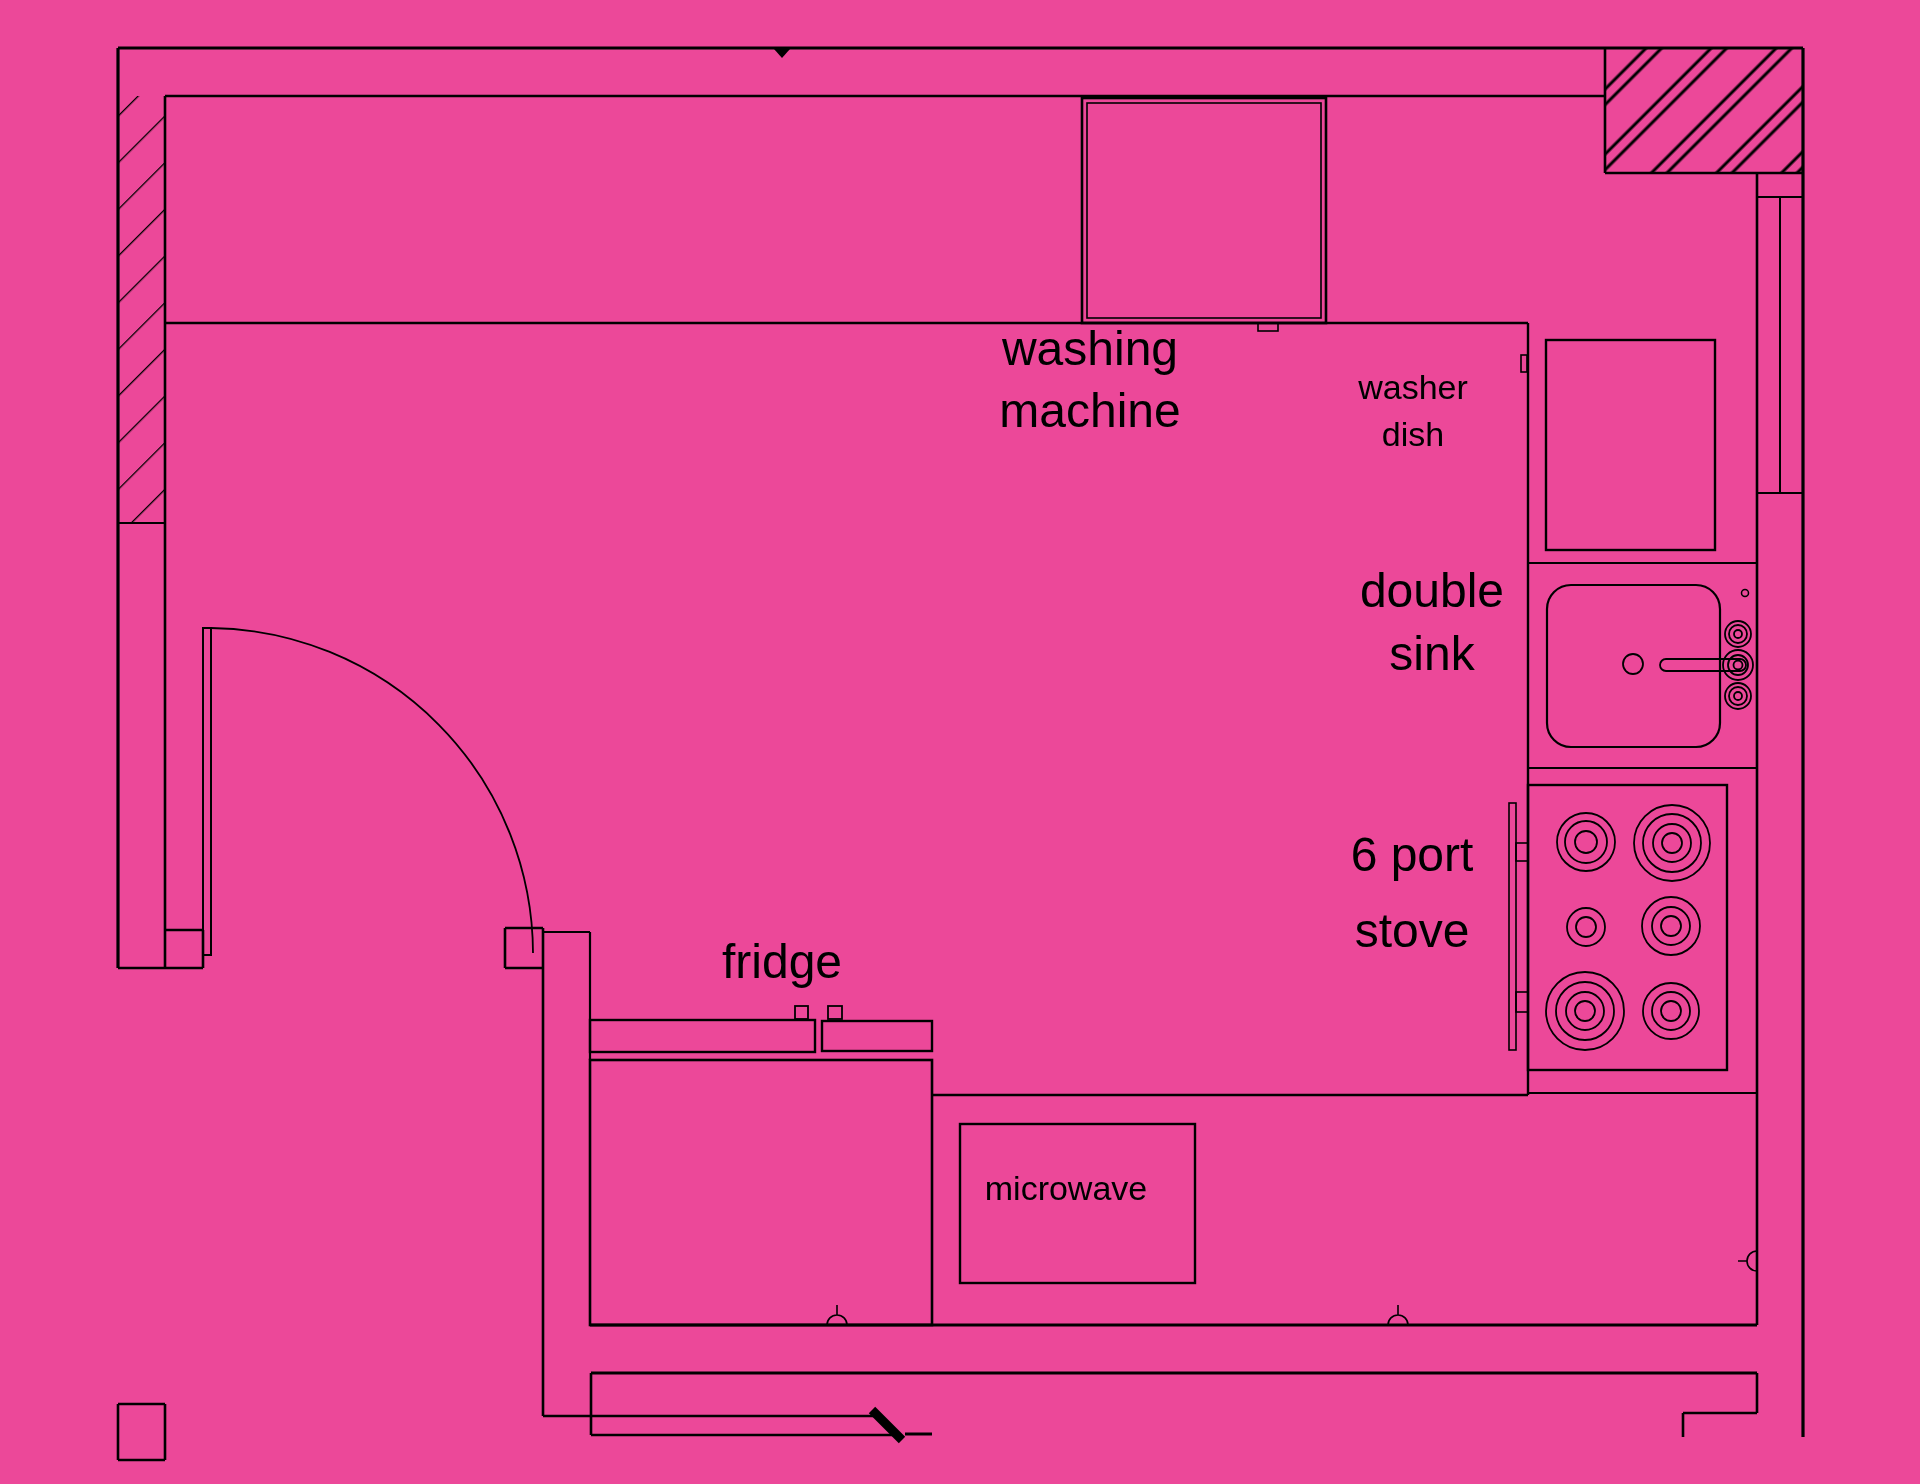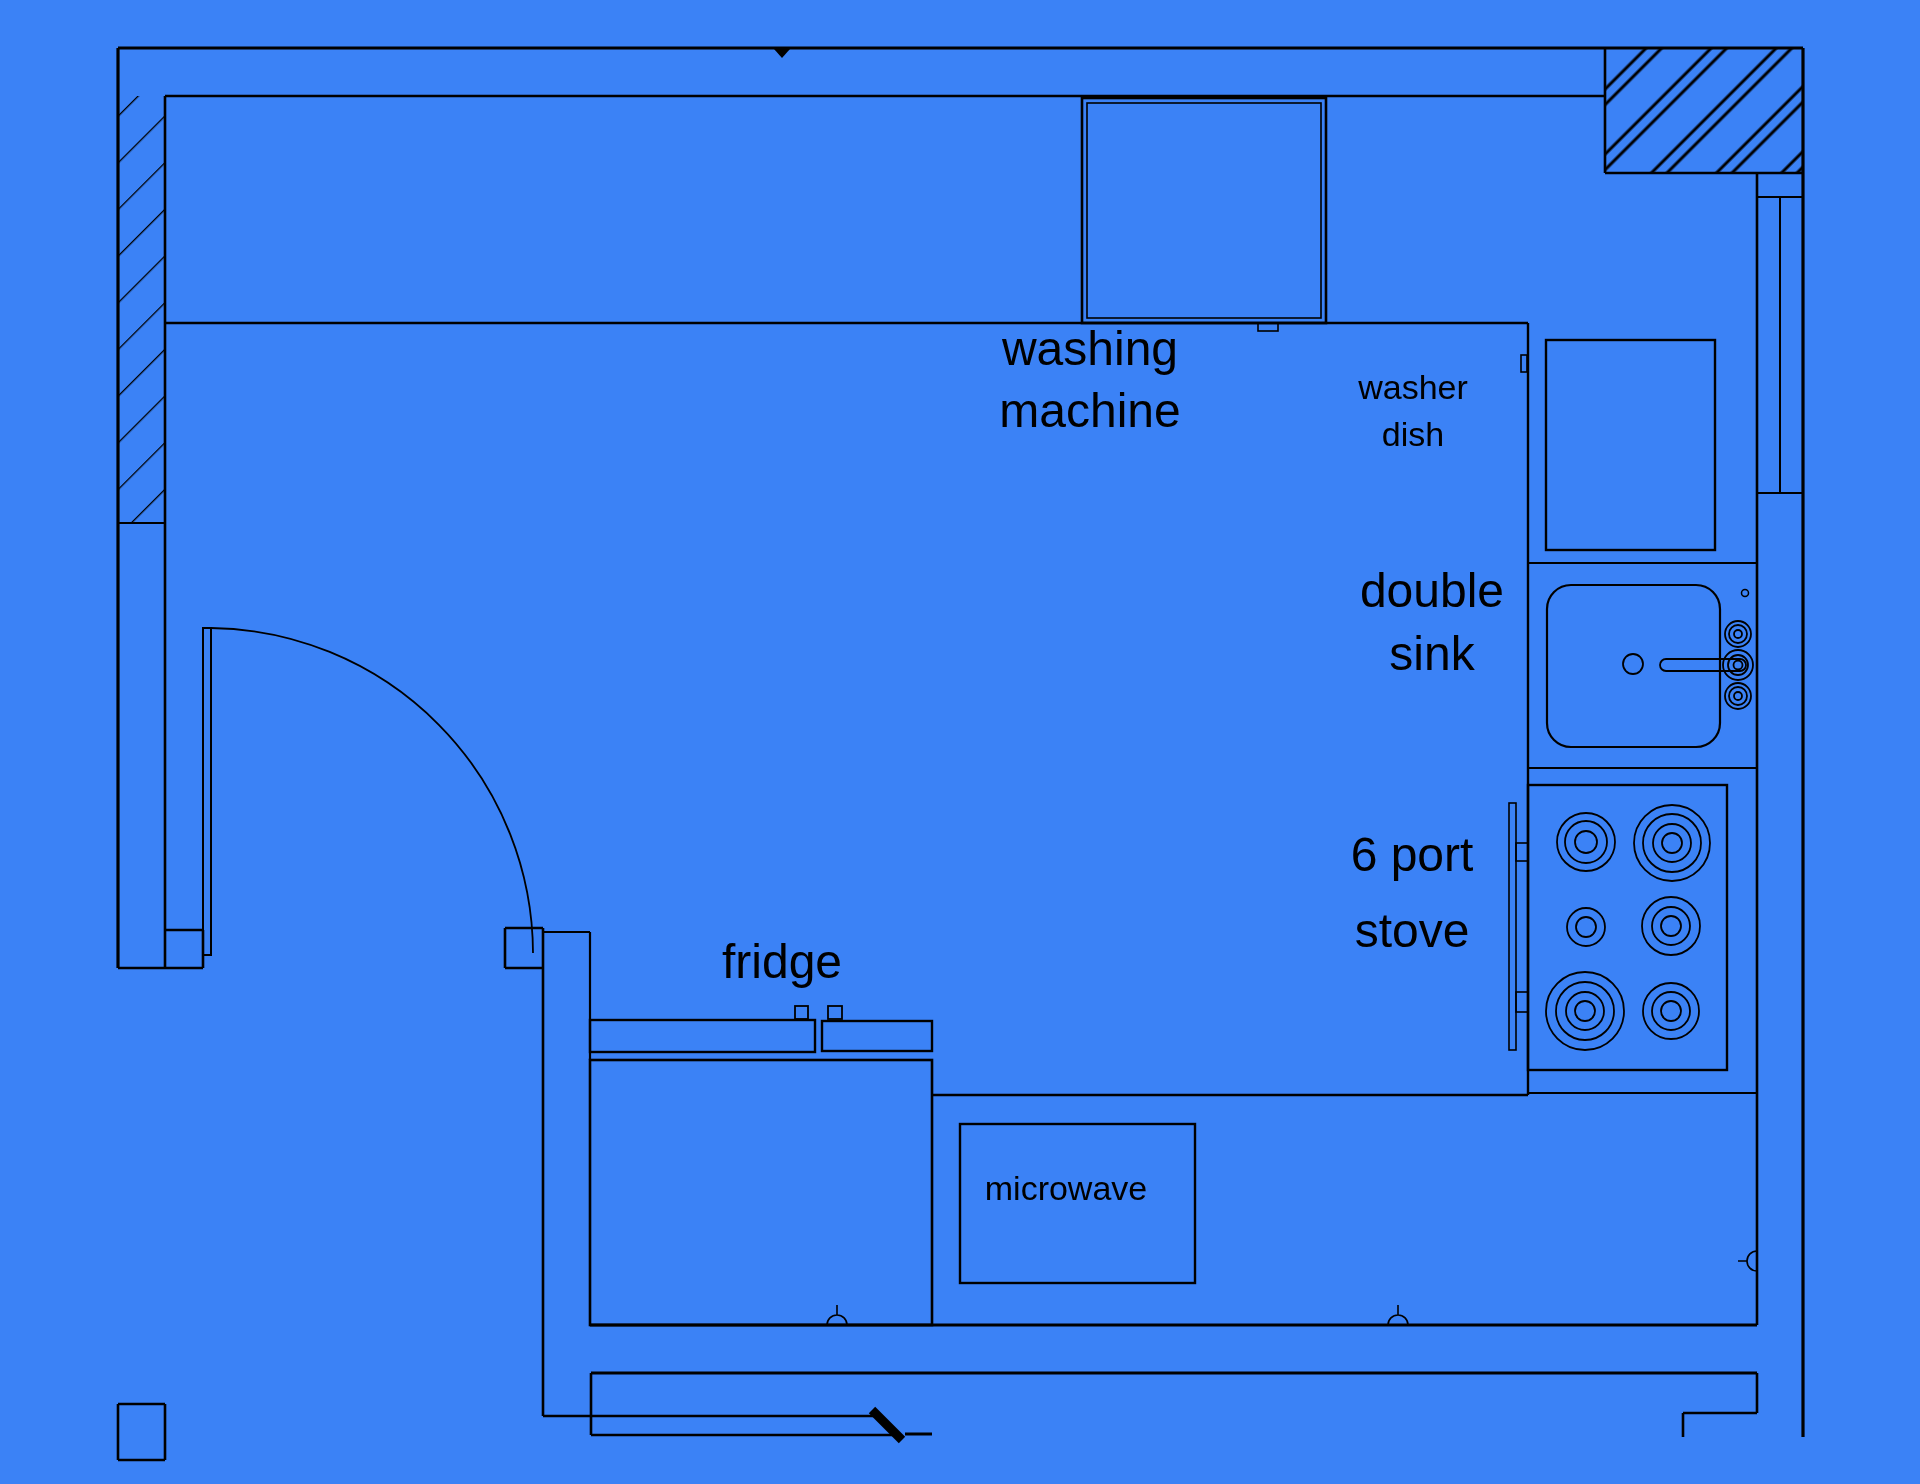--- a/index.html
+++ b/index.html
@@ -1,16 +1,16 @@
 <!DOCTYPE html>
 <html><head>
 <meta charset="utf-8">
 <style>
   html,body{margin:0;padding:0;background:#ffffff;}
-  #stage{position:relative;width:1920px;height:1484px;background:#3b82f6;overflow:hidden;}
+  #stage{position:relative;width:1920px;height:1484px;background:#ec4899;overflow:hidden;}
   svg{position:absolute;left:0;top:0;}
   text{font-family:"Liberation Sans","DejaVu Sans",sans-serif;fill:#000000;}
   .lbl-big{font-size:48px;}
   .lbl-small{font-size:34px;}
 </style>
 </head>
 <body>
 
 <div id="stage">
 <svg width="1920" height="1484" viewBox="0 0 1920 1484">

